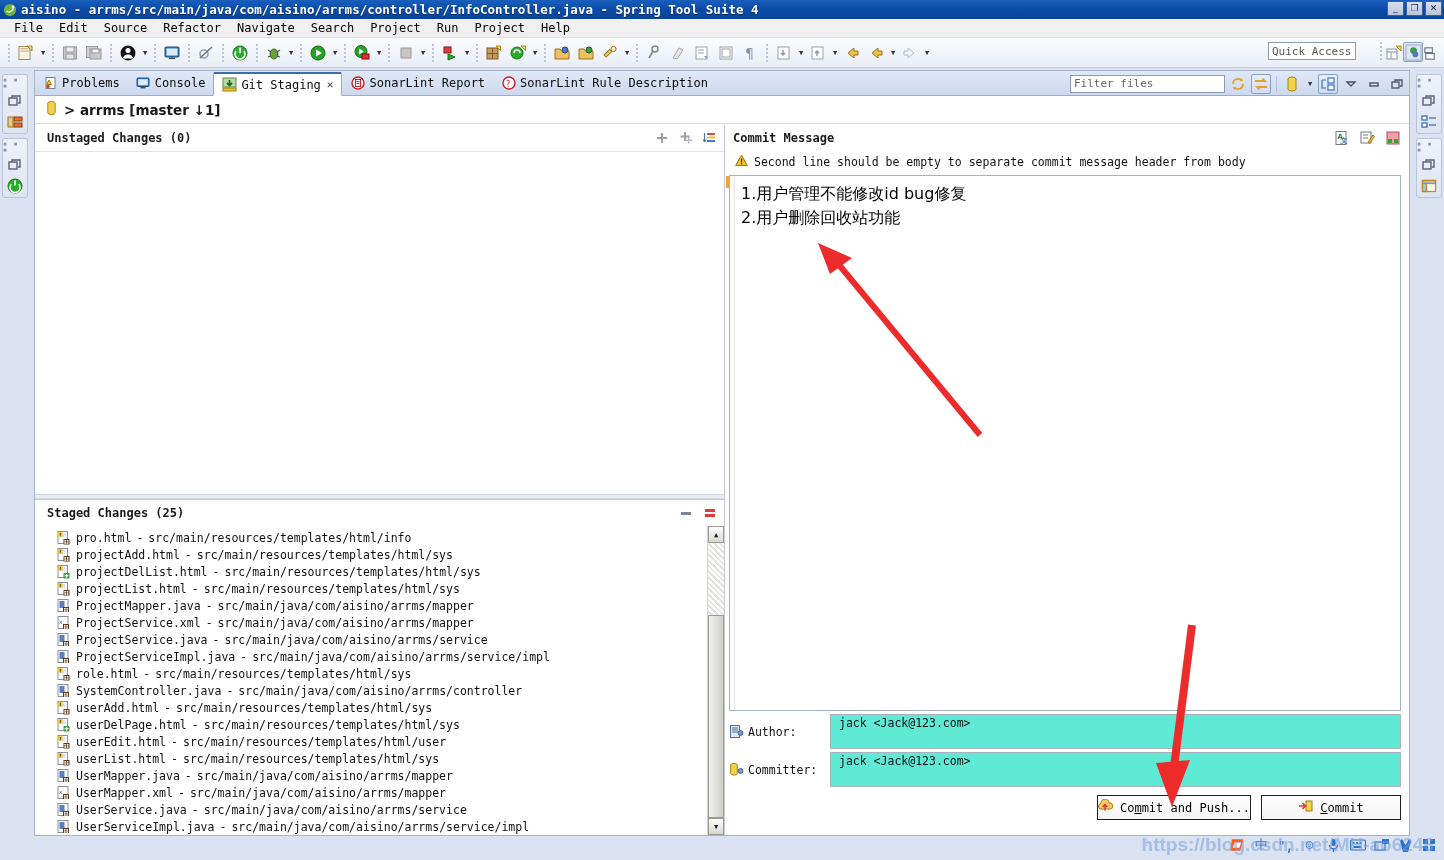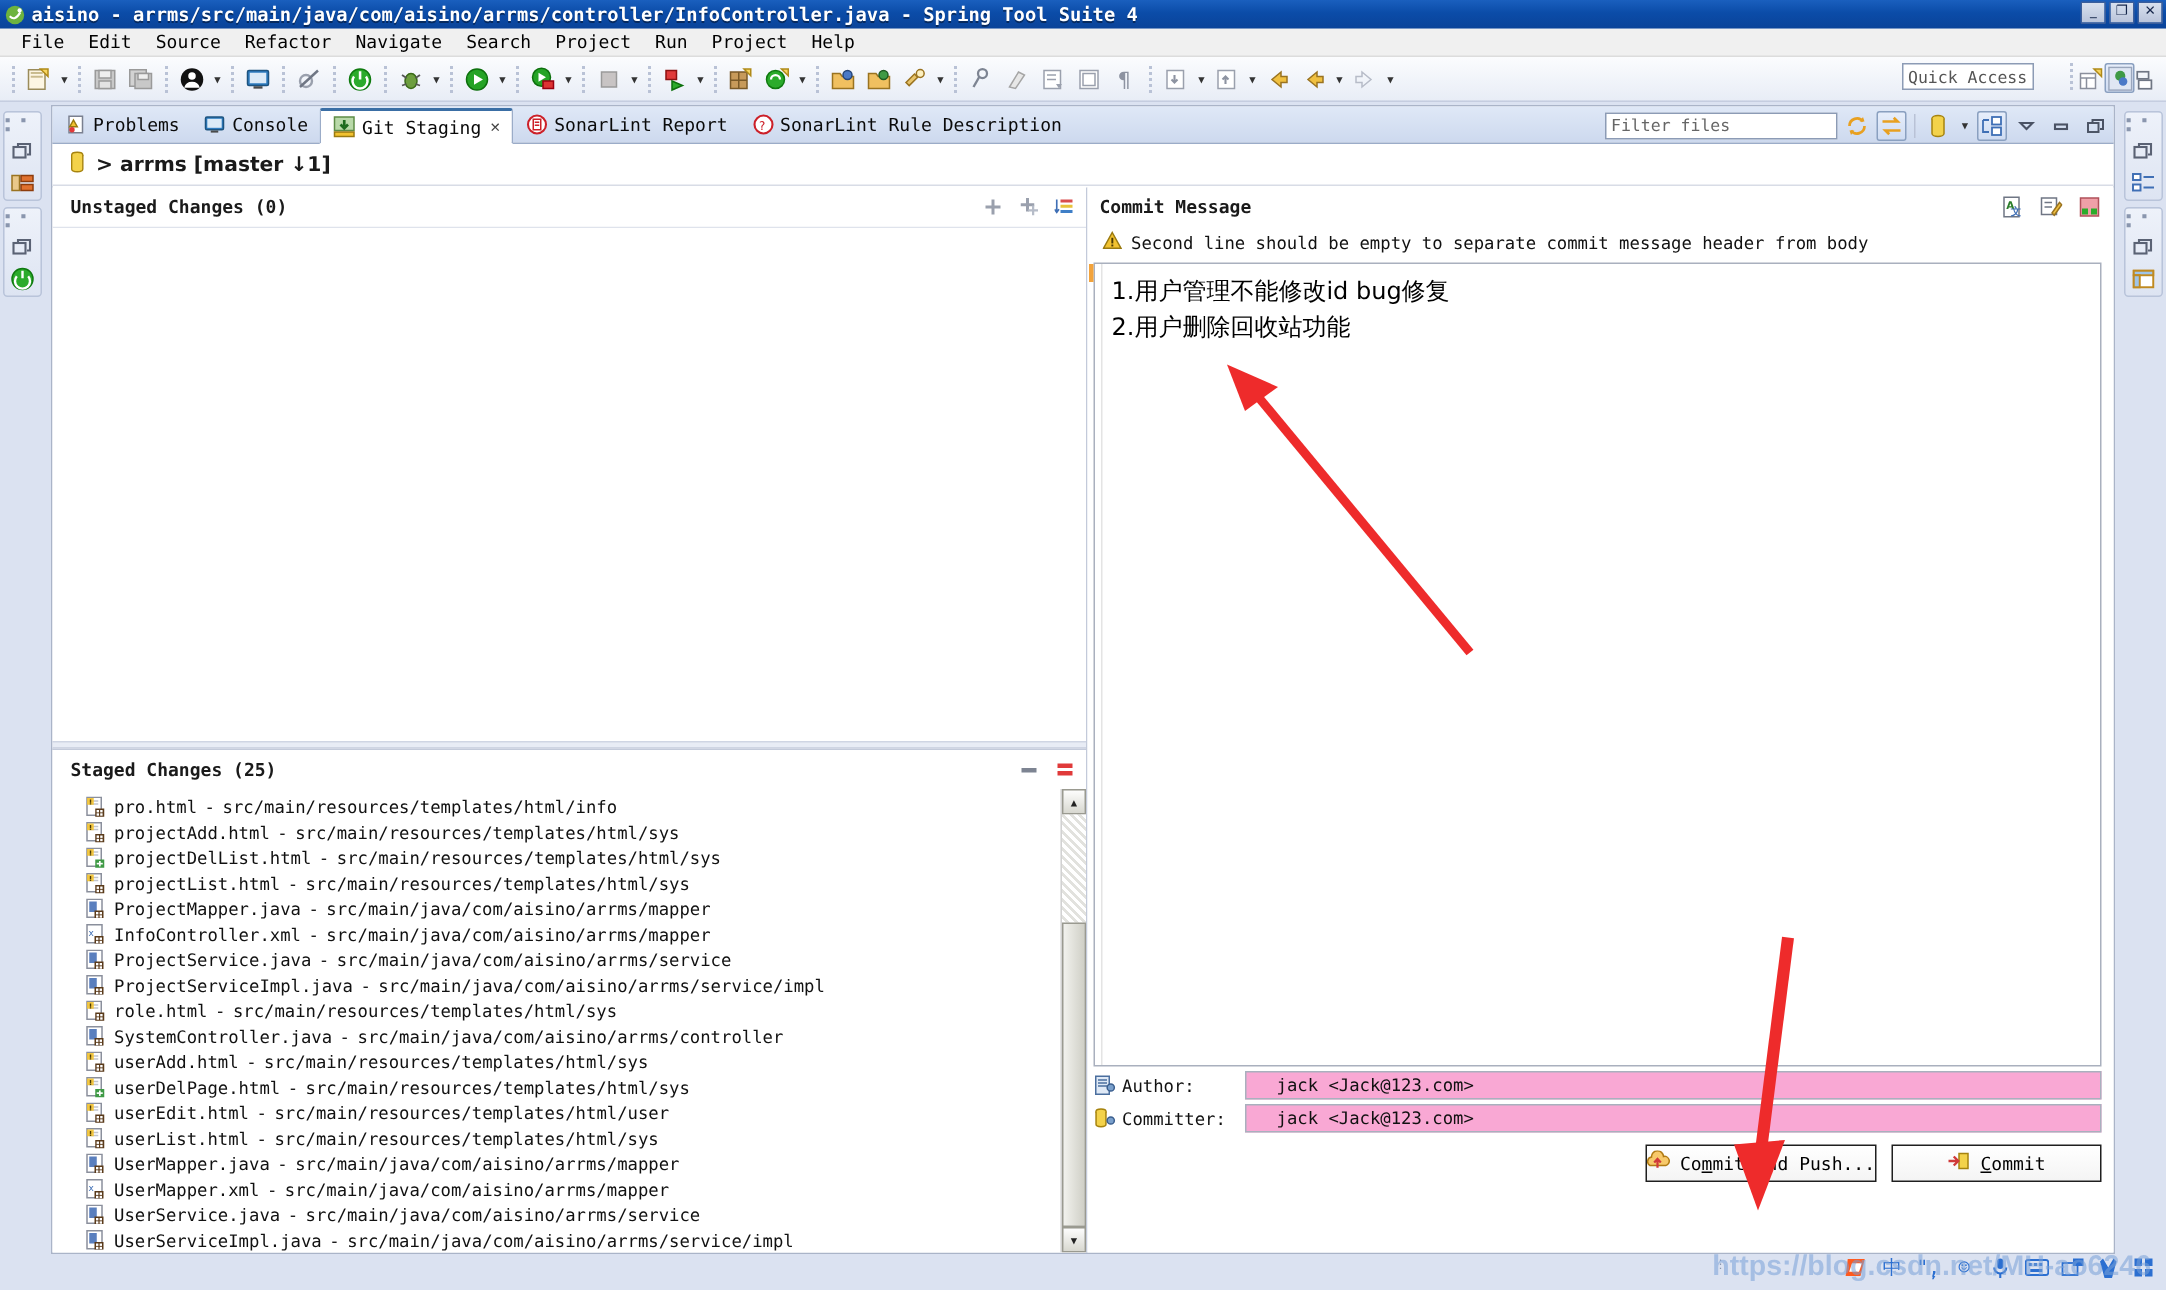--- a/index.html
+++ b/index.html
@@ -307,25 +307,25 @@
     gap: 4px;
   }
   .ident-ico { width: 15px; height: 15px; }
   .ident-label {
     width: 78px;
     font-family: "DejaVu Sans Mono", monospace;
     font-size: 11.5px; color: #111;
     white-space: nowrap;
   }
   .ident-input {
-    flex: 1; height: 19px;
-    border: 1px solid #a9b0be; background: #f9a8d4;
+    flex: 1; height: 35px;
+    border: 1px solid #a9b0be; background: #5eead4;
     font-family: "DejaVu Sans Mono", monospace;
     font-size: 11.5px; color: #111;
-    padding: 0 20px; line-height: 17px;
+    padding: 0 8px; line-height: 17px;
   }
 
   .btn-row {
     display: flex; justify-content: flex-end; gap: 10px;
     margin: 8px 8px 0 0;
   }
   .btn {
     height: 25px; min-width: 140px;
     border: 1px solid #1f1f1f;
     background: linear-gradient(to bottom,#ffffff,#f4f4f4);
@@ -955,21 +955,21 @@
                 <div class="file-row">
                   <span class="file-ico"><svg width="14" height="14" viewBox="0 0 14 14">
                       <rect x="1" y="0.5" width="10" height="12" fill="#ffffff" stroke="#8a8f9c"></rect>
                       <text x="2" y="8" font-size="6" fill="#3f6fb5" font-family="DejaVu Sans, sans-serif">x</text>
                       <rect x="6" y="8" width="6" height="5" fill="#5a3a1a"></rect>
                       <rect x="7" y="9" width="1.6" height="1.6" fill="#fff"></rect>
                       <rect x="9.4" y="9" width="1.6" height="1.6" fill="#fff"></rect>
                       <rect x="7" y="11.2" width="1.6" height="1.6" fill="#fff"></rect>
                       <rect x="9.4" y="11.2" width="1.6" height="1.6" fill="#fff"></rect>
                     </svg></span>
-                  <span>InfoController.xml</span>
+                  <span>ProjectService.xml</span>
                   <span>-</span>
                   <span>src/main/java/com/aisino/arrms/mapper</span>
                 </div>
                 <div class="file-row">
                   <span class="file-ico"><svg width="14" height="14" viewBox="0 0 14 14">
                       <rect x="1" y="0.5" width="10" height="12" fill="#ffffff" stroke="#8a8f9c"></rect>
                       <rect x="2.5" y="2" width="5" height="7" fill="#5a7fbe"></rect>
                       <rect x="6" y="8" width="6" height="5" fill="#5a3a1a"></rect>
                       <rect x="7" y="9" width="1.6" height="1.6" fill="#fff"></rect>
                       <rect x="9.4" y="9" width="1.6" height="1.6" fill="#fff"></rect>

